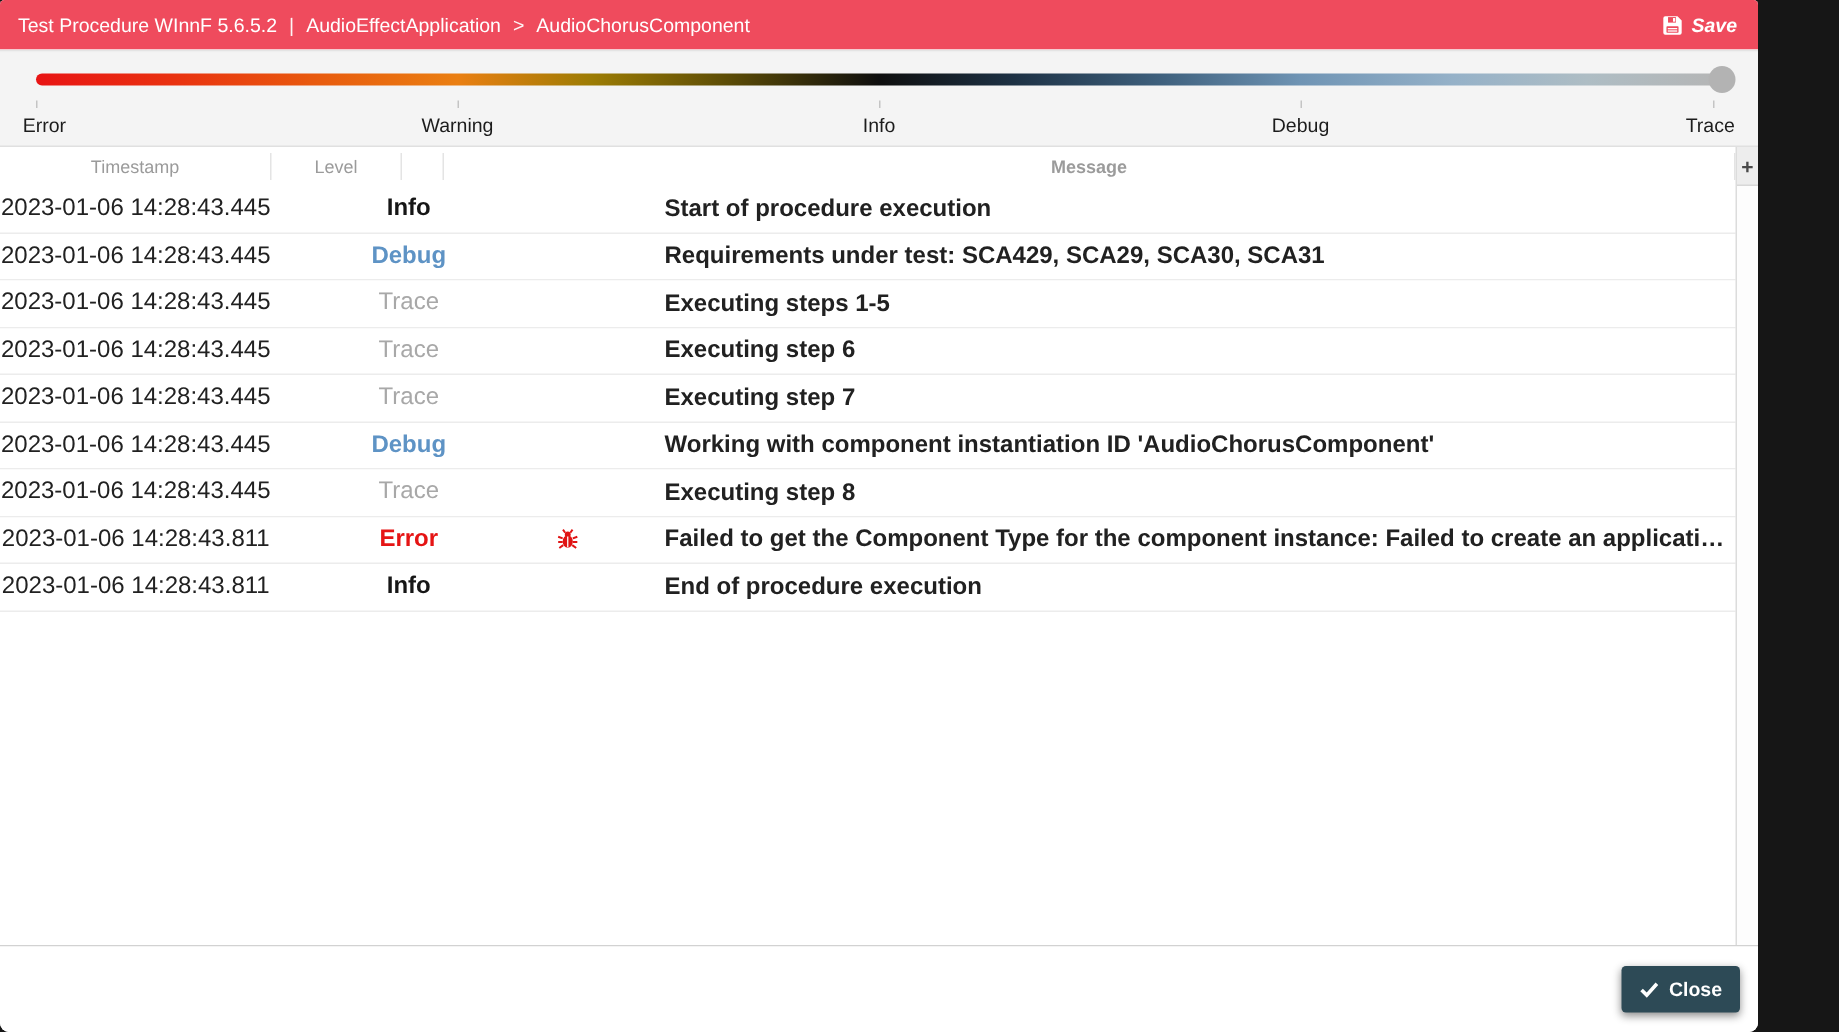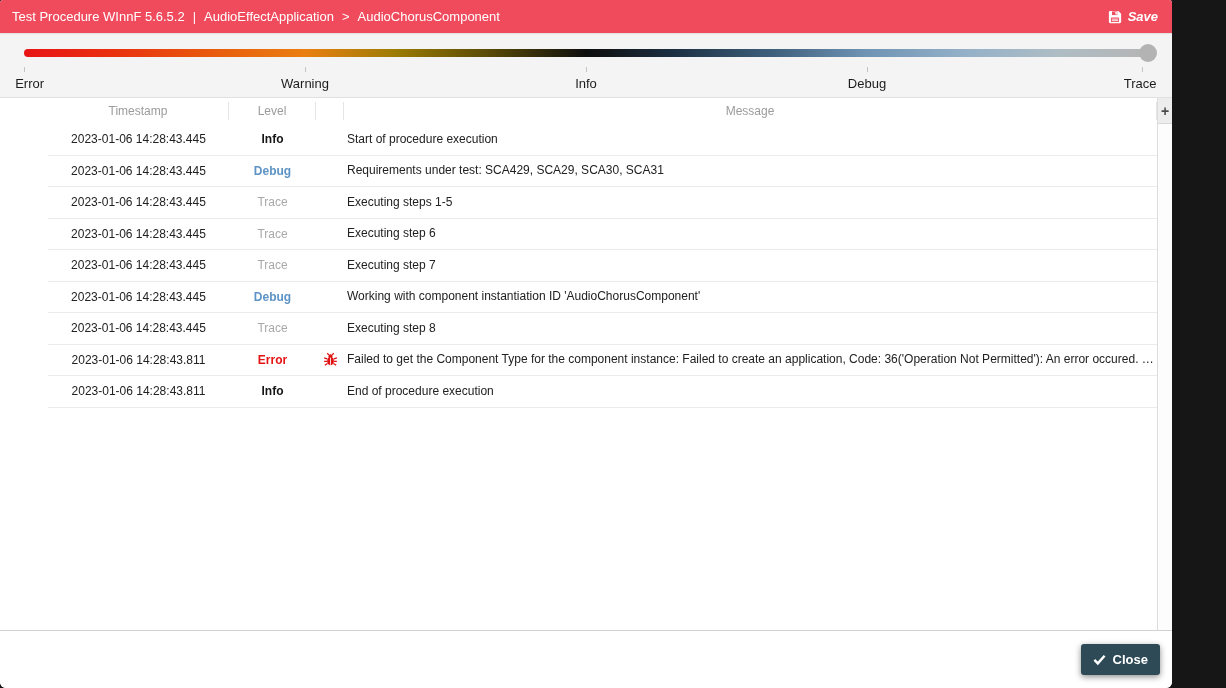--- a/index.html
+++ b/index.html
@@ -41,30 +41,30 @@
   .slider-tick:nth-of-type(4){ left:75%; }
   .slider-tick:nth-of-type(5){ left:99.5%; }
   .slider-label { position:absolute; top:27px; transform:translateX(-50%); font-size:13px; color:#1c1c1c; white-space:nowrap; }
   .slider-label.p0 { left:0.5%; }
   .slider-label.p1 { left:25%; }
   .slider-label.p2 { left:50%; }
   .slider-label.p3 { left:75%; }
   .slider-label.p4 { left:99.3%; }
 
   
-  .table-section { position:relative; height:533px; border-bottom:1px solid #d2d2d2; background:#fff;padding-left:48px; }
+  .table-section { position:relative; height:533px; border-bottom:1px solid #d2d2d2; background:#fff; }
   .thead { display:flex; height:26px; align-items:center; color:#9b9b9b; font-size:12px; }
   .th { display:flex; align-items:center; justify-content:center; height:18px; border-right:1px solid #e4e4e4; }
   .col-ts   { width:181px; }
   .col-lv   { width:87px;  }
   .col-ic   { width:28px;  }
-  .col-msg  { flex:1; min-width:0; }
+  .col-msg  { flex:1; min-width:0;font-weight:bold; }
   .thead .col-msg { justify-content:center; }
   .rows { }
-  .row { display:flex; align-items:center; height:31.5px; border-bottom:1px solid #ececec; font-size:12px; color:#212121; background:#fff; }
+  .row { display:flex; align-items:center; height:31.5px; border-bottom:1px solid #ececec; font-size:16px; color:#212121; background:#fff;gap:48px; }
   .cell { display:flex; align-items:center; justify-content:center; overflow:hidden; }
   .c-msg { justify-content:flex-start; padding:0 18px 0 3px; white-space:nowrap; text-overflow:ellipsis; display:block; line-height:31.5px; }
   .c-level { font-weight:700; }
   .lv-info  { color:var(--lv-info,#161616); }
   .lv-debug { color:var(--lv-debug,#5e93c5); }
   .lv-trace { color:var(--lv-trace,#a8a8a8); font-weight:400; }
   .lv-error { color:var(--lv-error,#e51414); }
   .c-icon svg { display:none; }
   .row.has-bug .c-icon svg { display:block; }
 

